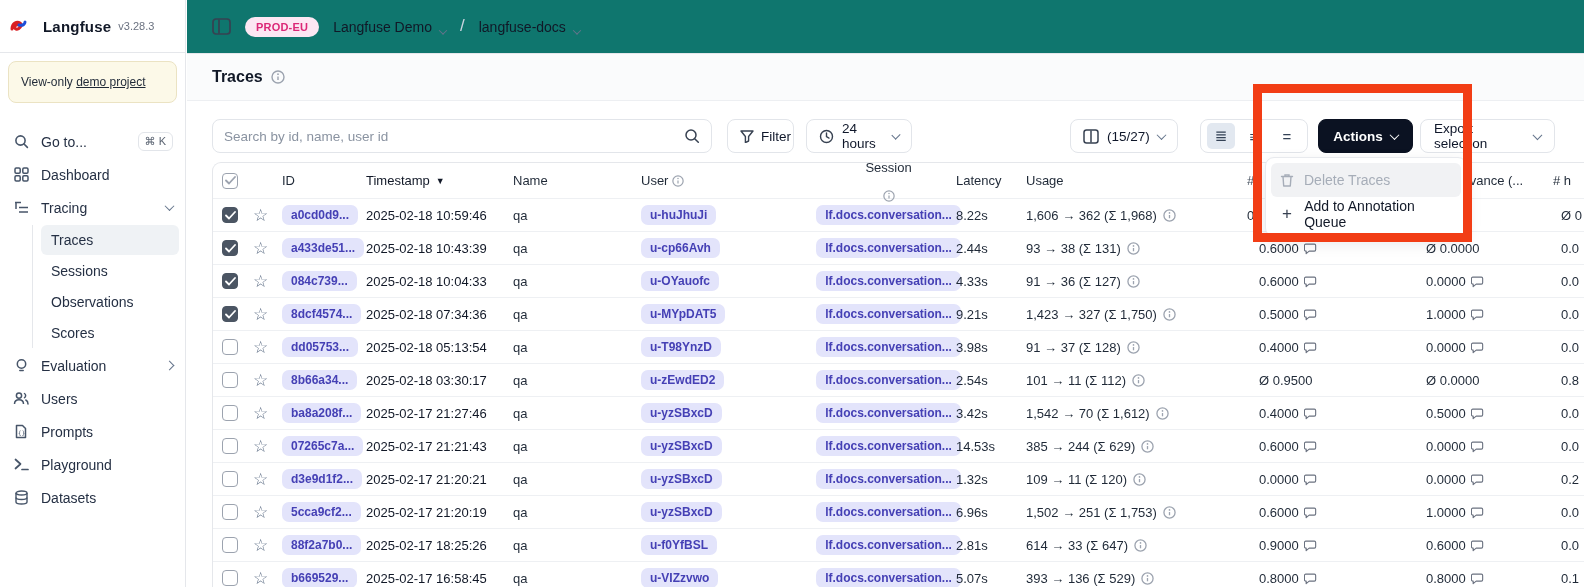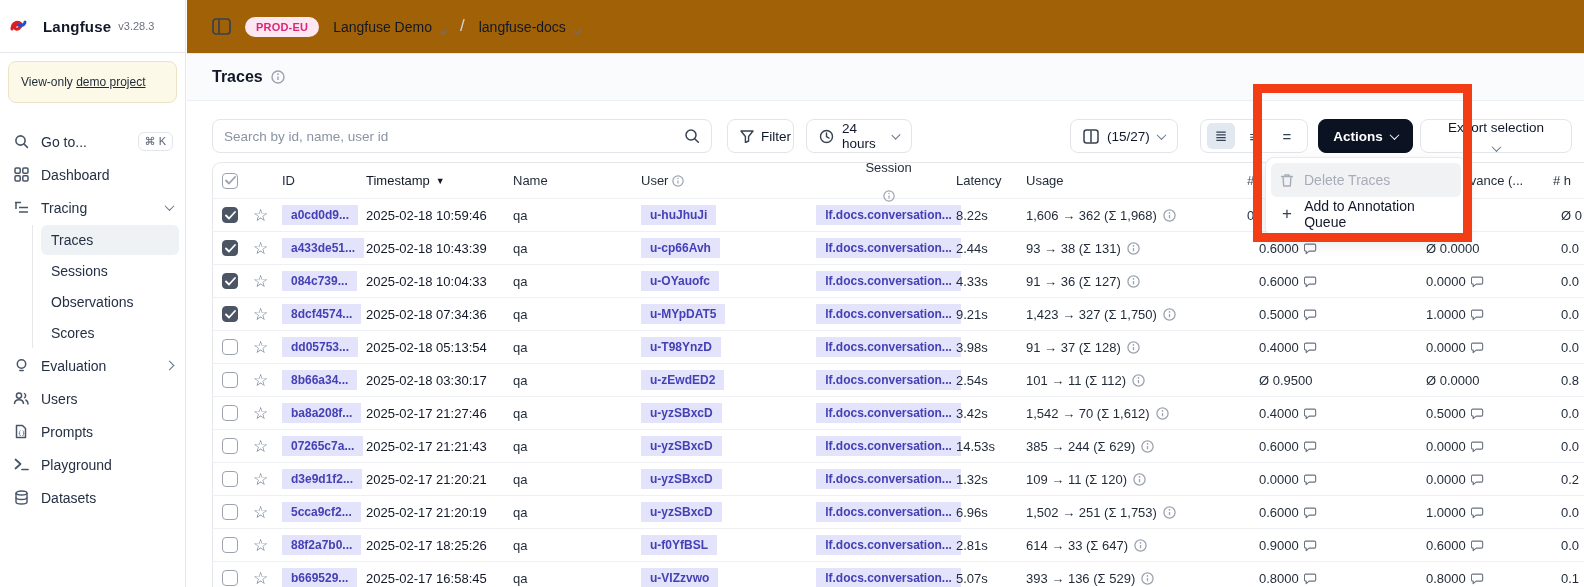--- a/index.html
+++ b/index.html
@@ -20,61 +20,61 @@
   .nav-item .grow { flex:1; }
   .kbd { border:1px solid #e2e5ea; border-radius:6px; font-size:11px; color:#5b6472; padding:2px 6px; background:#fff; }
   .subnav { margin-left:32px; border-left:1px solid #e5e7eb; padding-left:8px; }
   .sub-item { font-size:14px; color:#253044; padding:7px 10px; border-radius:6px; margin:1px 6px 1px 0; }
   .sub-item.active { background:#eff2f5; }
   .chev { width:7px; height:7px; border-right:1.6px solid #64748b; border-bottom:1.6px solid #64748b; display:inline-block; }
   .chev.down { transform:rotate(45deg) translate(-1px,-1px); }
   .chev.right { transform:rotate(-45deg); }
 
   
-  .topbar { position:absolute; left:187px; top:0; right:0; height:54px; border-bottom:1px solid #e5e7eb; display:flex; align-items:center; padding-left:25px; gap:14px; background:#a16207; }
+  .topbar { position:absolute; left:187px; top:0; right:0; height:54px; border-bottom:1px solid #e5e7eb; display:flex; align-items:center; padding-left:25px; gap:14px; background:#0f766e; }
   .env-badge { background:#fce7f3; color:#db2777; font-size:11px; font-weight:600; padding:4px 11px; border-radius:999px; letter-spacing:.2px; }
   .crumb { display:flex; align-items:flex-end; gap:8px; font-size:14px; color:#111827; font-weight:500; }
   .crumb .chev { width:6px; height:6px; }
   .slash { color:#cbd5e1; font-size:17px; transform:translateY(-1px); }
 
   
   .title-strip { position:absolute; left:187px; top:54px; right:0; height:47px; background:#fafbfc; border-bottom:1px solid #edeff2; display:flex; align-items:center; padding-left:25px; gap:8px; }
   .page-title { font-size:16px; font-weight:bold; color:#111827; }
 
   
   .toolbar-btn { position:absolute; height:34px; top:119px; border:1px solid #e2e5ea; border-radius:8px; background:#fff; display:flex; align-items:center; font-size:13.5px; color:#0f172a; }
   .search-box { left:212px; width:500px; justify-content:space-between; padding:0 11px; color:#8a93a1; }
   .filter-btn { left:727px; width:67px; gap:7px; padding:0 12px; font-weight:500; }
   .time-btn { left:806px; width:106px; gap:8px; padding:0 12px; font-weight:500; }
   .cols-btn { left:1070px; width:108px; gap:8px; padding:0 12px; font-weight:500; }
   .rowh-group { left:1200px; width:108px; gap:4px; padding:0 6px; justify-content:space-between; }
   .rowh { width:28px; height:26px; border-radius:5px; display:flex; align-items:center; justify-content:center; font-size:15px; color:#334155; }
   .rowh.active { background:#e2e8f0; }
   .actions-btn { left:1318px; width:95px; background:#0b1222; border-color:#0b1222; color:#fff; font-weight:600; gap:8px; justify-content:center; }
   .actions-btn .chev { border-color:#fff; }
-  .export-btn { left:1420px; width:152px; gap:10px; padding:0 13px; font-weight:500;flex-direction:column; }
+  .export-btn { left:1420px; width:135px; gap:10px; padding:0 13px; font-weight:500; }
 
   
   .tablewrap { position:absolute; left:212px; top:162px; right:0; bottom:0; border-top:1px solid #e5e7eb; border-left:1px solid #e5e7eb; border-top-left-radius:9px; overflow:hidden; }
   .trow { display:flex; align-items:center; height:33px; border-bottom:1px solid #eef0f3; }
   .thead { height:36px; color:#4b5563; font-size:13px; font-weight:500; position:relative; }
   .cell { flex:none; display:flex; align-items:center; font-size:13px; color:#1f2937; overflow:visible; white-space:nowrap; }
   .c-cb { width:40px; padding-left:9px; }
   .c-star { width:29px; font-size:17px; color:#64748b; }
   .c-id { width:84px; }
   .c-ts { width:147px; color:#111827; }
   .c-name { width:128px; }
   .c-user { width:180px; }
   .c-session { width:135px;flex-direction:column; }
   .c-lat { width:70px; }
   .c-usage { width:233px; gap:6px; position:relative; }
   .c-s1 { width:167px; gap:5px; }
   .c-s2 { width:127px; gap:5px; }
   .c-s3 { flex:1; padding-left:8px; gap:5px; }
-  .badge { background:#e3e4fb; color:#4540b5; font-weight:600; font-size:12px; padding:3px 9px; border-radius:0; display:inline-block; white-space:nowrap; }
+  .badge { background:#e3e4fb; color:#4540b5; font-weight:600; font-size:12px; padding:3px 9px; border-radius:7px; display:inline-block; white-space:nowrap; }
   .checkbox { width:16px; height:16px; border:1.5px solid #9ca3af; border-radius:4px; background:#fff; display:flex; align-items:center; justify-content:center; }
   .checkbox.checked { background:#4b5563; border-color:#4b5563; }
   .sort { font-size:9px; color:#111827; margin-left:6px; }
   .hfrag { position:absolute; left:1034px; top:10px; }
   .rfrag { position:absolute; left:221px; }
 
   
   .menu { position:absolute; left:1265px; top:157px; width:202px; background:#fff; border:1px solid #e8eaee; border-radius:9px; box-shadow:0 6px 16px rgba(15,23,42,.10); padding:5px; z-index:30; }
   .menu-item { display:flex; align-items:center; gap:10px; height:34px; padding:0 9px; border-radius:6px; font-size:14px; color:#111827; }
   .menu-item.disabled { background:#f1f2f4; color:#a6adb8; }

